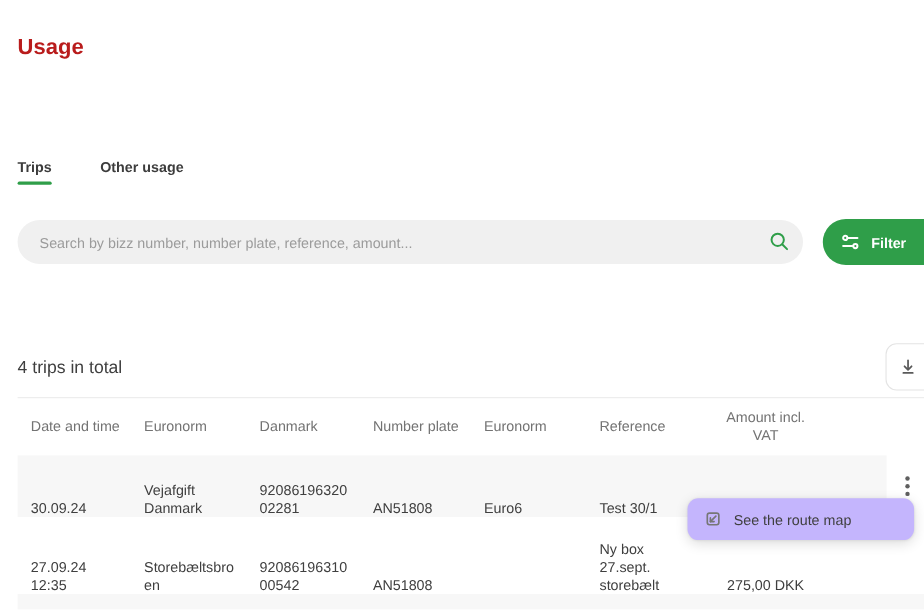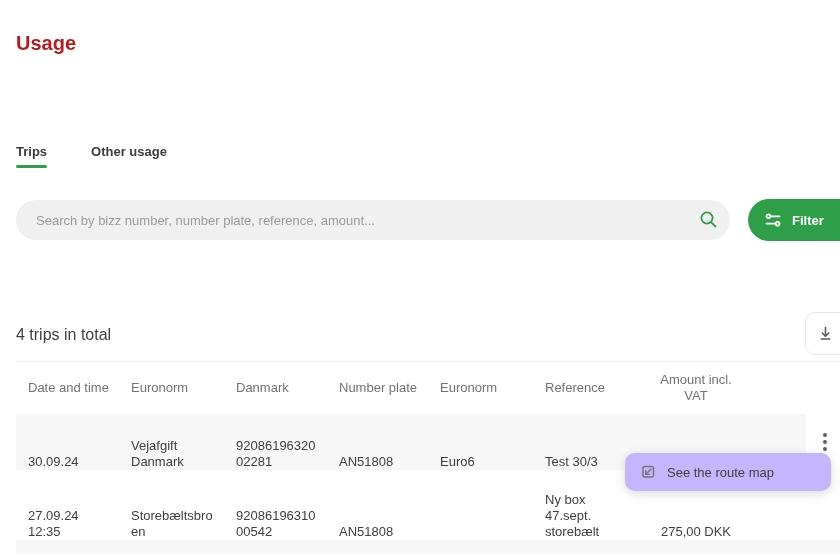--- a/index.html
+++ b/index.html
@@ -142,39 +142,39 @@
 
     <div class="trow alt h56">
       <div class="cell c-date">
         <div>30.09.24</div>
         <div></div>
       </div>
       <div class="cell c-loc"><span class="wrap-narrow">Vejafgift Danmark</span></div>
       <div class="cell c-prod"><span class="prod-link">9208619632002281</span></div>
       <div class="cell c-plate">AN51808</div>
       <div class="cell c-euro">Euro6</div>
-      <div class="cell c-ref"><span class="ref-text">Test 30/3</span></div>
+      <div class="cell c-ref"><span class="ref-text">Test 30/1</span></div>
       <div class="cell c-amount">4,32 DKK</div>
       <div class="kebab">
           <i></i>
           <i></i>
           <i></i>
         </div>
     </div>
 
     <div class="trow h70">
       <div class="cell c-date">
         <div>27.09.24</div>
         <div>12:35</div>
       </div>
       <div class="cell c-loc"><span class="wrap-narrow">Storebæltsbroen</span></div>
       <div class="cell c-prod"><span class="prod-link">9208619631000542</span></div>
       <div class="cell c-plate">AN51808</div>
       <div class="cell c-euro"></div>
-      <div class="cell c-ref"><span class="ref-text">Ny box 47.sept. storebælt</span></div>
+      <div class="cell c-ref"><span class="ref-text">Ny box 27.sept. storebælt</span></div>
       <div class="cell c-amount">275,00 DKK</div>
     </div>
 
     <div class="row-stub"></div>
 
   </div>
 
   <div class="context-menu">
     <div class="menu-item">
       <svg width="18" height="18" viewBox="0 0 18 18" fill="none" stroke="#767676" stroke-width="1.5" stroke-linecap="round" stroke-linejoin="round">

